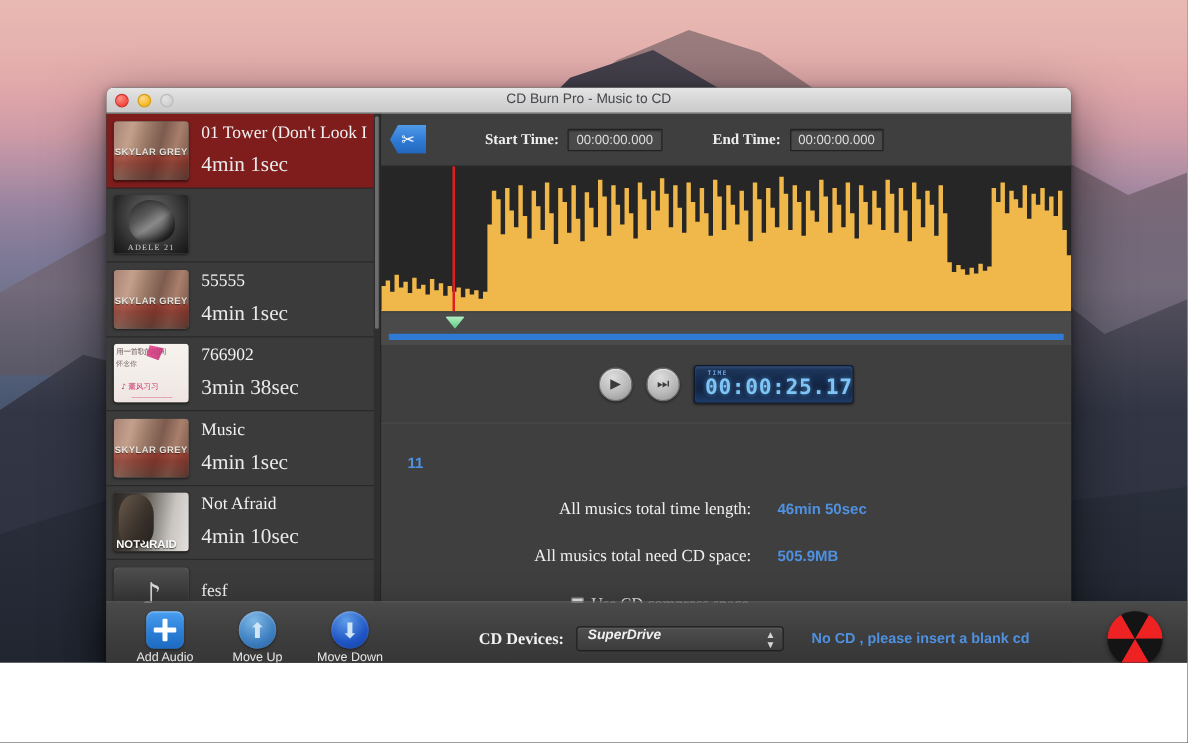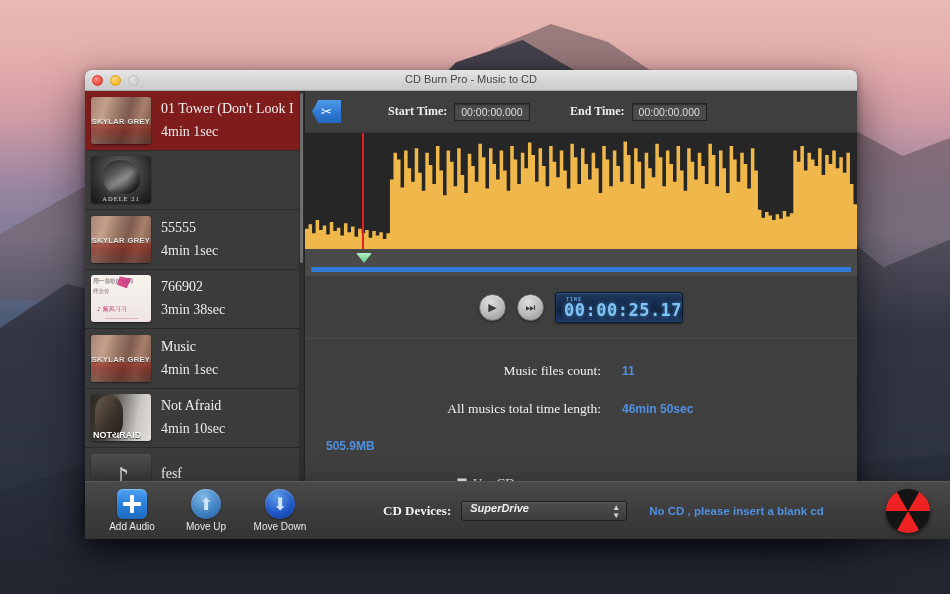--- a/index.html
+++ b/index.html
@@ -3,21 +3,21 @@
 <meta charset="utf-8">
 <style>
   * { box-sizing: border-box; margin: 0; padding: 0; }
   html, body {
     width: 950px; height: 594px; overflow: hidden;
     font-family: "Liberation Sans", sans-serif;
   }
 
   
   #desktop {
-    position: relative; width: 950px; height: 594px;
+    position: relative; width: 950px; height: 530px;
     background:
       linear-gradient(to bottom,
         #e8b9b2 0%, #e5b1ae 8%, #dfa6a9 14%,
         #cf9ba6 20%, #b28fa4 26%, #8e7e9c 33%,
         #6d6f90 40%, #55607f 47%, #4b5a76 53%,
         #48566f 60%, #3f4c63 70%, #394659 80%,
         #353f51 90%, #313a4a 100%);
     overflow: hidden;
   }
   
@@ -177,21 +177,21 @@
     position: absolute; left: 50%; top: 50%; transform: translate(-50%,-50%);
     font-size: 26px; color: #d9d9d9; line-height: 1;
     font-family: "DejaVu Sans", sans-serif;
   }
   .track-meta { flex: 1 1 auto; min-width: 0; overflow: hidden; }
   .track-title {
     font-family: "Liberation Serif", serif; font-size: 14px; color: #f2f2f2;
     white-space: nowrap; margin-bottom: 7px;
   }
   .track-dur {
-    font-family: "Liberation Serif", serif; font-size: 14px; color: #eaeaea;
+    font-family: "Liberation Serif", serif; font-size: 17px; color: #eaeaea;
     white-space: nowrap;
   }
   #sidebar-scrollbar {
     position: absolute; right: 0; top: 0; width: 5px; height: 100%;
     background: #2f2f2f;
   }
   #sidebar-scrollbar .thumbbar {
     position: absolute; left: 1px; top: 2px; width: 3px; height: 170px;
     border-radius: 2px; background: #6d6d6d;
   }
@@ -505,28 +505,28 @@
           </div>
           <div id="lcd">
             <span class="lbl">TIME</span>
             <span class="digits">00:00:25.17</span>
           </div>
         </div>
 
         <div id="info">
           <div id="info-rows">
               <div class="info-row">
-                <span class="info-label">Music files count:</span>
                 <span class="info-value">11</span>
               </div>
               <div class="info-row">
                 <span class="info-label">All musics total time length:</span>
                 <span class="info-value">46min 50sec</span>
               </div>
               <div class="info-row">
+                <span class="info-label">All musics total need CD space:</span>
                 <span class="info-value">505.9MB</span>
               </div>
             </div>
           <div id="compress-row">
             <span class="chk"></span>
             <span id="compress-label">Use CD compress space</span>
           </div>
         </div>
 
       </div>

